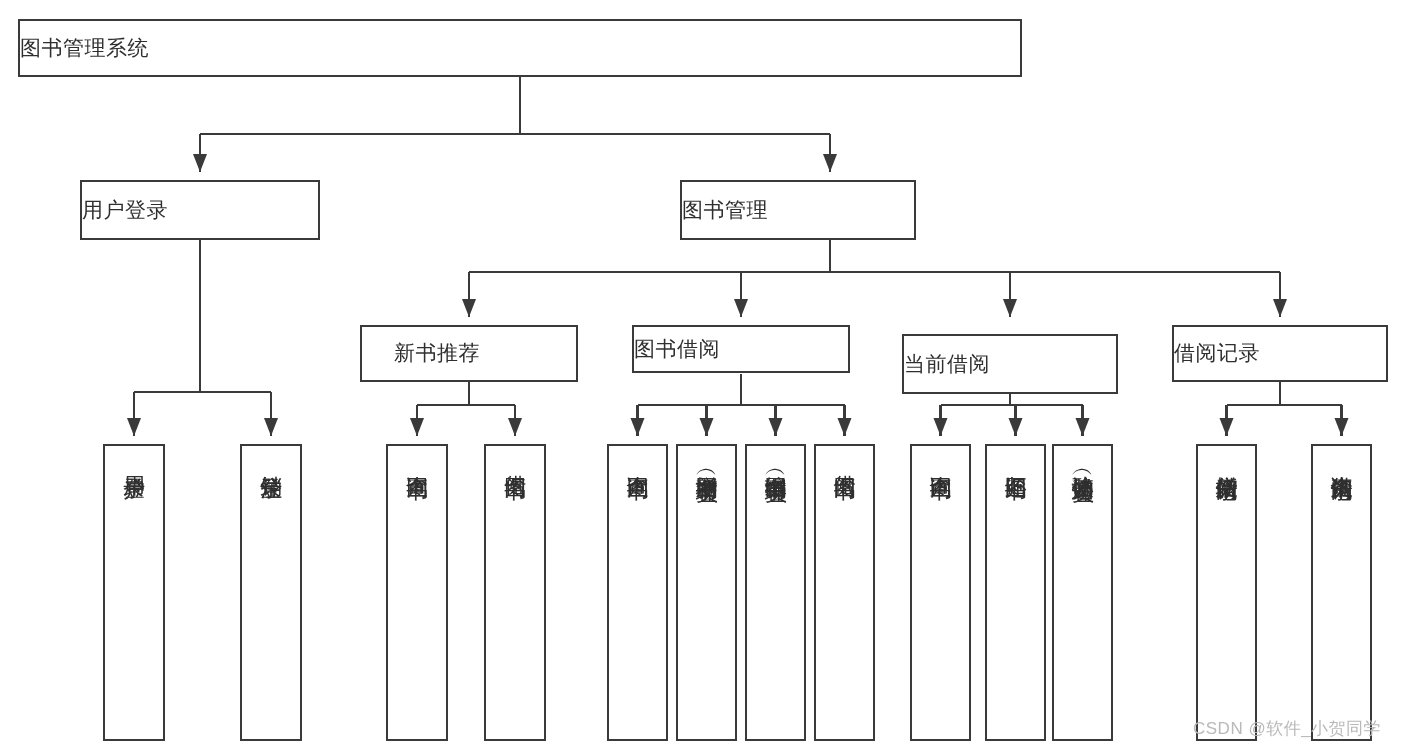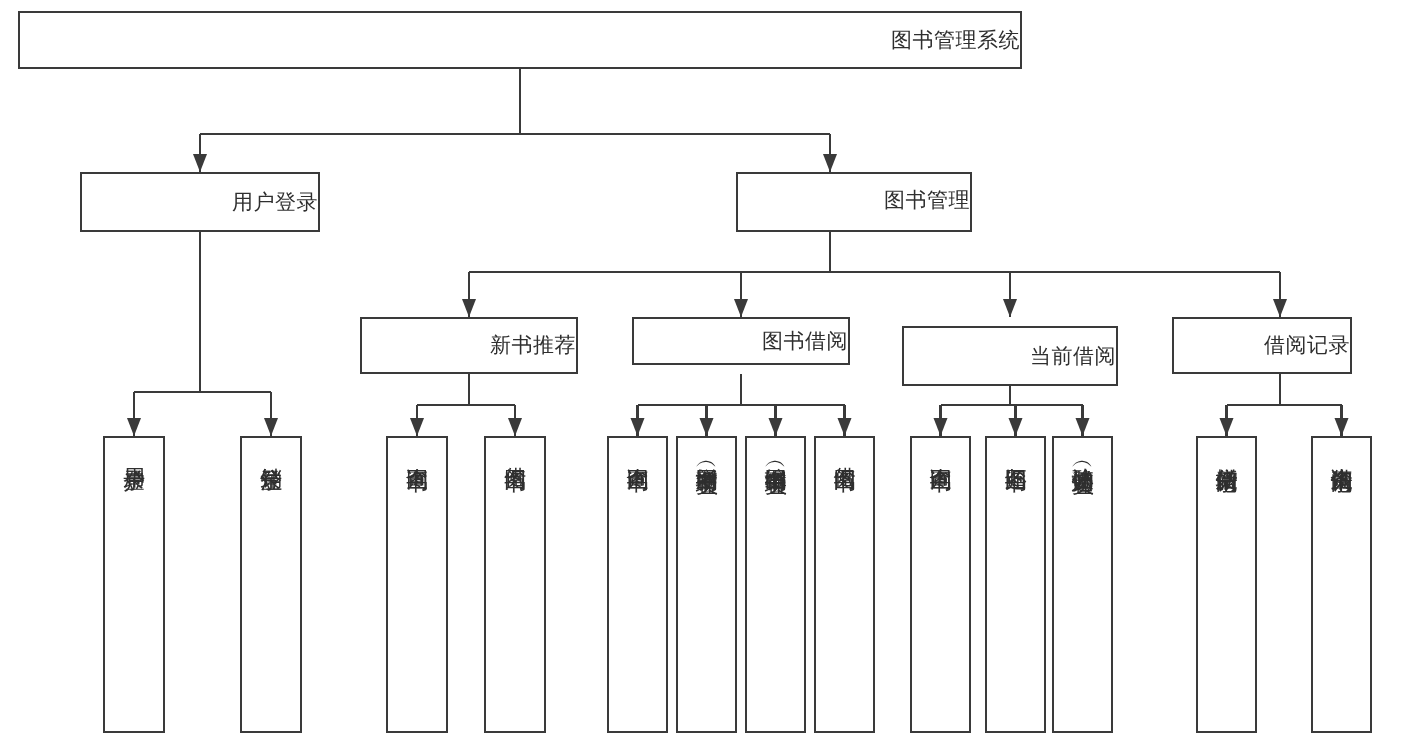--- a/index.html
+++ b/index.html
@@ -25,22 +25,23 @@
     height: 747px;
     pointer-events: none;
   }
   .node {
     position: absolute;
     box-sizing: border-box;
     border: 2.5px solid #3a3a3a;
     background: #ffffff;
     display: flex;
     align-items: center;
-    justify-content: flex-end;
+    justify-content: flex-start;
     color: #2b2b2b;
+    margin-top: 8px;
   }
   .node-label {
     display: block;
     text-align: center;
     line-height: 1.08;
     letter-spacing: 0.5px;
     color: #2f2f2f;
   }
   .node.horizontal .node-label {
     writing-mode: horizontal-tb;
@@ -125,33 +126,33 @@
       <line x1="1341.5" y1="405" x2="1341.5" y2="436" stroke="#3a3a3a" stroke-width="2.5" shape-rendering="crispEdges"></line>
       <path d="M 1334.5 418 L 1348.5 418 L 1341.5 436 Z" fill="#3a3a3a"></path>
     </svg>
   <div id="nodes">
       <div class="node horizontal" style="left: 18px; top: 11px; width: 1004px; height: 58px; border-color: rgb(58, 58, 58);">
         <span class="node-label" style="color: rgb(47, 47, 47);">图书管理系统</span>
       </div>
       <div class="node horizontal" style="left: 80px; top: 172px; width: 240px; height: 60px; border-color: rgb(58, 58, 58);">
         <span class="node-label" style="color: rgb(47, 47, 47);">用户登录</span>
       </div>
-      <div class="node horizontal" style="left: 736px; top: 172px; width: 236px; height: 60px; border-color: rgb(58, 58, 58); font-family: Liberation Mono, monospace;">
+      <div class="node horizontal" style="left: 680px; top: 172px; width: 236px; height: 60px; border-color: rgb(58, 58, 58);">
         <span class="node-label" style="color: rgb(47, 47, 47);">图书管理</span>
       </div>
       <div class="node horizontal" style="left: 360px; top: 317px; width: 218px; height: 57px; border-color: rgb(58, 58, 58); padding-left: 32px;">
         <span class="node-label" style="color: rgb(47, 47, 47);">新书推荐</span>
       </div>
       <div class="node horizontal" style="left: 632px; top: 317px; width: 218px; height: 48px; border-color: rgb(58, 58, 58);">
         <span class="node-label" style="color: rgb(47, 47, 47);">图书借阅</span>
       </div>
       <div class="node horizontal" style="left: 902px; top: 326px; width: 216px; height: 60px; border-color: rgb(58, 58, 58);">
         <span class="node-label" style="color: rgb(47, 47, 47);">当前借阅</span>
       </div>
-      <div class="node horizontal" style="left: 1172px; top: 317px; width: 180px; height: 57px; border-color: rgb(58, 58, 58);">
+      <div class="node horizontal" style="left: 1172px; top: 317px; width: 216px; height: 57px; border-color: rgb(58, 58, 58);">
         <span class="node-label" style="color: rgb(47, 47, 47);">借阅记录</span>
       </div>
       <div class="node vertical" style="left: 103px; top: 436px; width: 62px; height: 297px; border-color: rgb(58, 58, 58);">
         <span class="node-label" style="color: rgb(47, 47, 47);">用户登录</span>
       </div>
       <div class="node vertical" style="left: 240px; top: 436px; width: 62px; height: 297px; border-color: rgb(58, 58, 58);">
         <span class="node-label" style="color: rgb(47, 47, 47);">注销登录</span>
       </div>
       <div class="node vertical" style="left: 386px; top: 436px; width: 62px; height: 297px; border-color: rgb(58, 58, 58);">
         <span class="node-label" style="color: rgb(47, 47, 47);">查询图书</span>
@@ -180,13 +181,14 @@
       <div class="node vertical" style="left: 1052px; top: 436px; width: 61px; height: 297px; border-color: rgb(58, 58, 58);">
         <span class="node-label" style="color: rgb(47, 47, 47);">确认归还（管理员）</span>
       </div>
       <div class="node vertical" style="left: 1196px; top: 436px; width: 61px; height: 297px; border-color: rgb(58, 58, 58);">
         <span class="node-label" style="color: rgb(47, 47, 47);">新增借阅记录</span>
       </div>
       <div class="node vertical" style="left: 1311px; top: 436px; width: 61px; height: 297px; border-color: rgb(58, 58, 58);">
         <span class="node-label" style="color: rgb(47, 47, 47);">查询借阅记录</span>
       </div>
     </div>
+  <div class="watermark" style="left: 1193px; top: 717px; color: rgb(185, 185, 185);">CSDN @软件_小贺同学</div>
 </div>
 
 </body></html>

